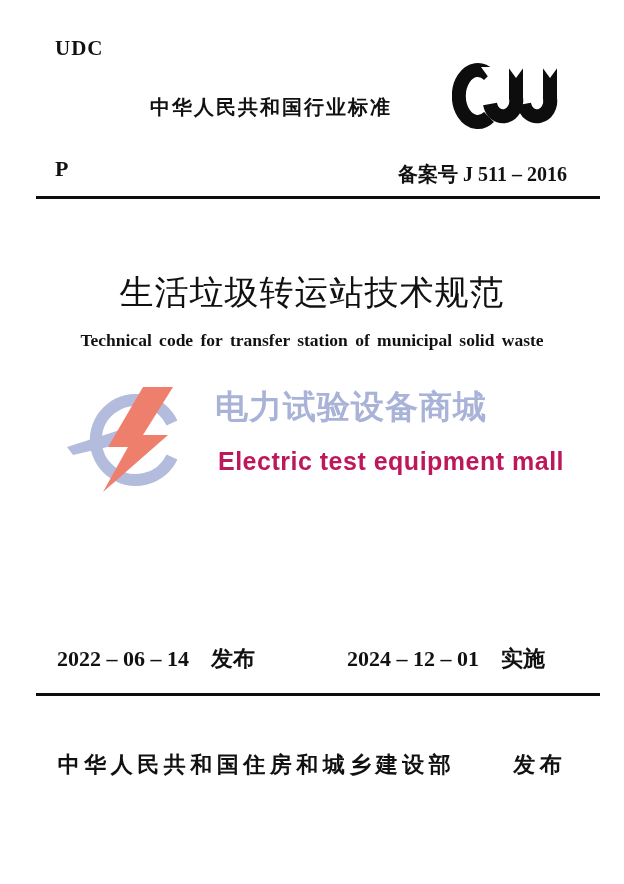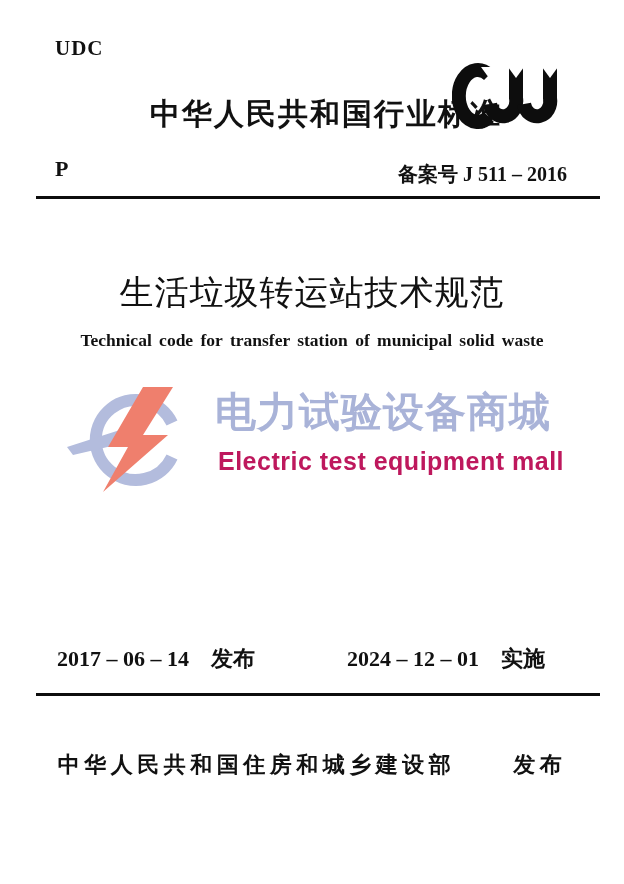--- a/index.html
+++ b/index.html
@@ -15,21 +15,21 @@
   .abs { position: absolute; }
 
   .udc {
     left: 55px; top: 36px;
     font-size: 21px; font-weight: bold;
     letter-spacing: 1px;
   }
   .std-type {
     left: 150px; top: 94px;
     font-family: "Liberation Sans", sans-serif;
-    font-size: 30px; font-weight: bold;
+    font-size: 20px; font-weight: bold;
     letter-spacing: 2px; white-space: nowrap;
   }
   .cjj-logo { left: 452px; top: 58px; width: 120px; height: 72px; }
   .std-no {
     right: 57px; top: 134px;
     font-size: 20px; font-weight: bold;
     text-align: right; white-space: nowrap;
   }
   .record-no {
     right: 57px; top: 161px;
@@ -54,21 +54,21 @@
     left: 0; top: 330px; width: 624px;
     text-align: center;
     font-size: 17.5px; font-weight: bold;
     word-spacing: 3px; white-space: nowrap;
   }
 
   .watermark { left: 65px; top: 385px; width: 520px; height: 112px; }
   .wm-zh {
     position: absolute; left: 150px; top: 0px;
     font-family: Liberation Sans, sans-serif;
-    font-size: 41px; font-weight: bold;
+    font-size: 33px; font-weight: bold;
     letter-spacing: 1px; white-space: nowrap;
   }
   .wm-en {
     position: absolute; left: 153px; top: 62px;
     font-family: "Liberation Sans", sans-serif;
     font-size: 25px; font-weight: bold;
     letter-spacing: 0.5px; white-space: nowrap;
   }
   .wm-logo { position: absolute; left: 0; top: 0; }
 
@@ -126,21 +126,21 @@
         <polygon points="2,62 58,44 64,57 8,70" fill="#b3bcdd"></polygon>
         <polygon points="78,2 43,62 63,62 38,107 103,50 78,50 108,2" fill="#ef7f6d"></polygon>
       </svg>
     </div>
     <div class="wm-zh" style="color:#a9b3d8;">电力试验设备商城</div>
     <div class="wm-en" style="color:#be185d;">Electric test equipment mall</div>
   </div>
 
   <div class="abs dates-row">
     <span>
-      <span>2017 – 06 – 14</span><span class="date-label">发布</span>
+      <span>2022 – 06 – 14</span><span class="date-label">发布</span>
     </span>
     <span>
       <span>2024 – 12 – 01</span><span class="date-label">实施</span>
     </span>
   </div>
 
   <div class="abs rule rule-bottom"></div>
 
   <div class="abs publisher-row">
     <span>中华人民共和国住房和城乡建设部</span>

